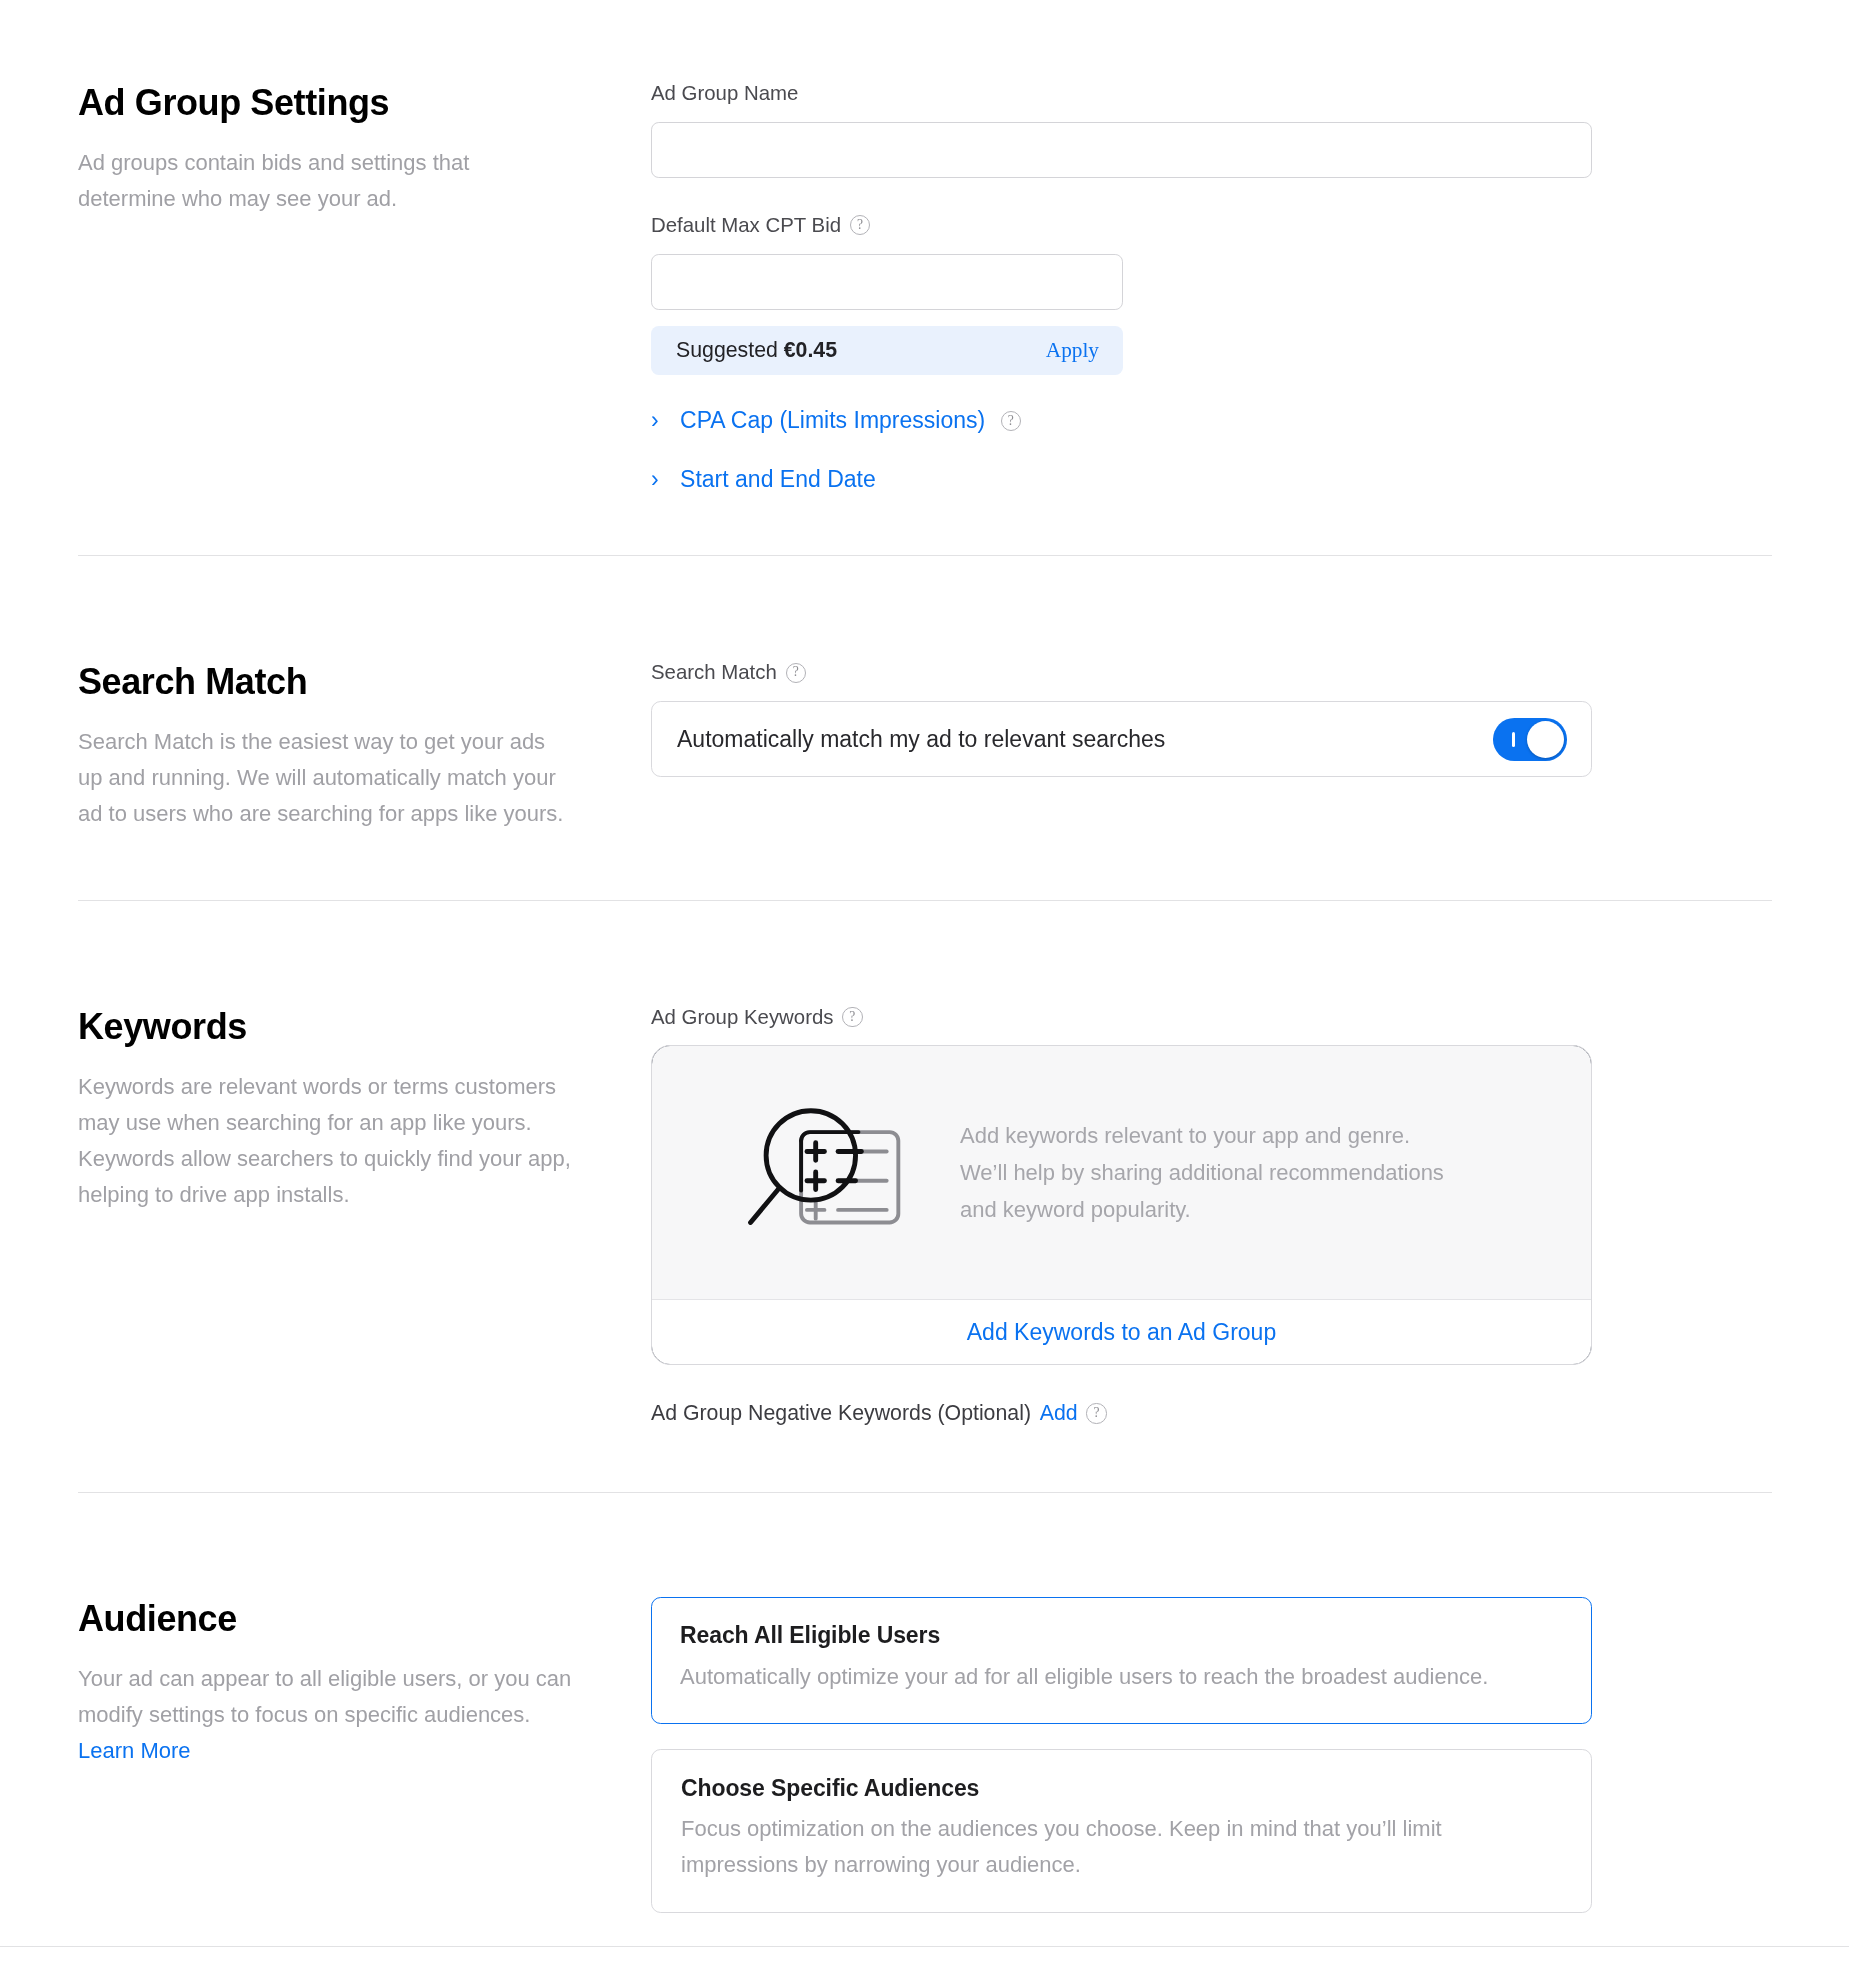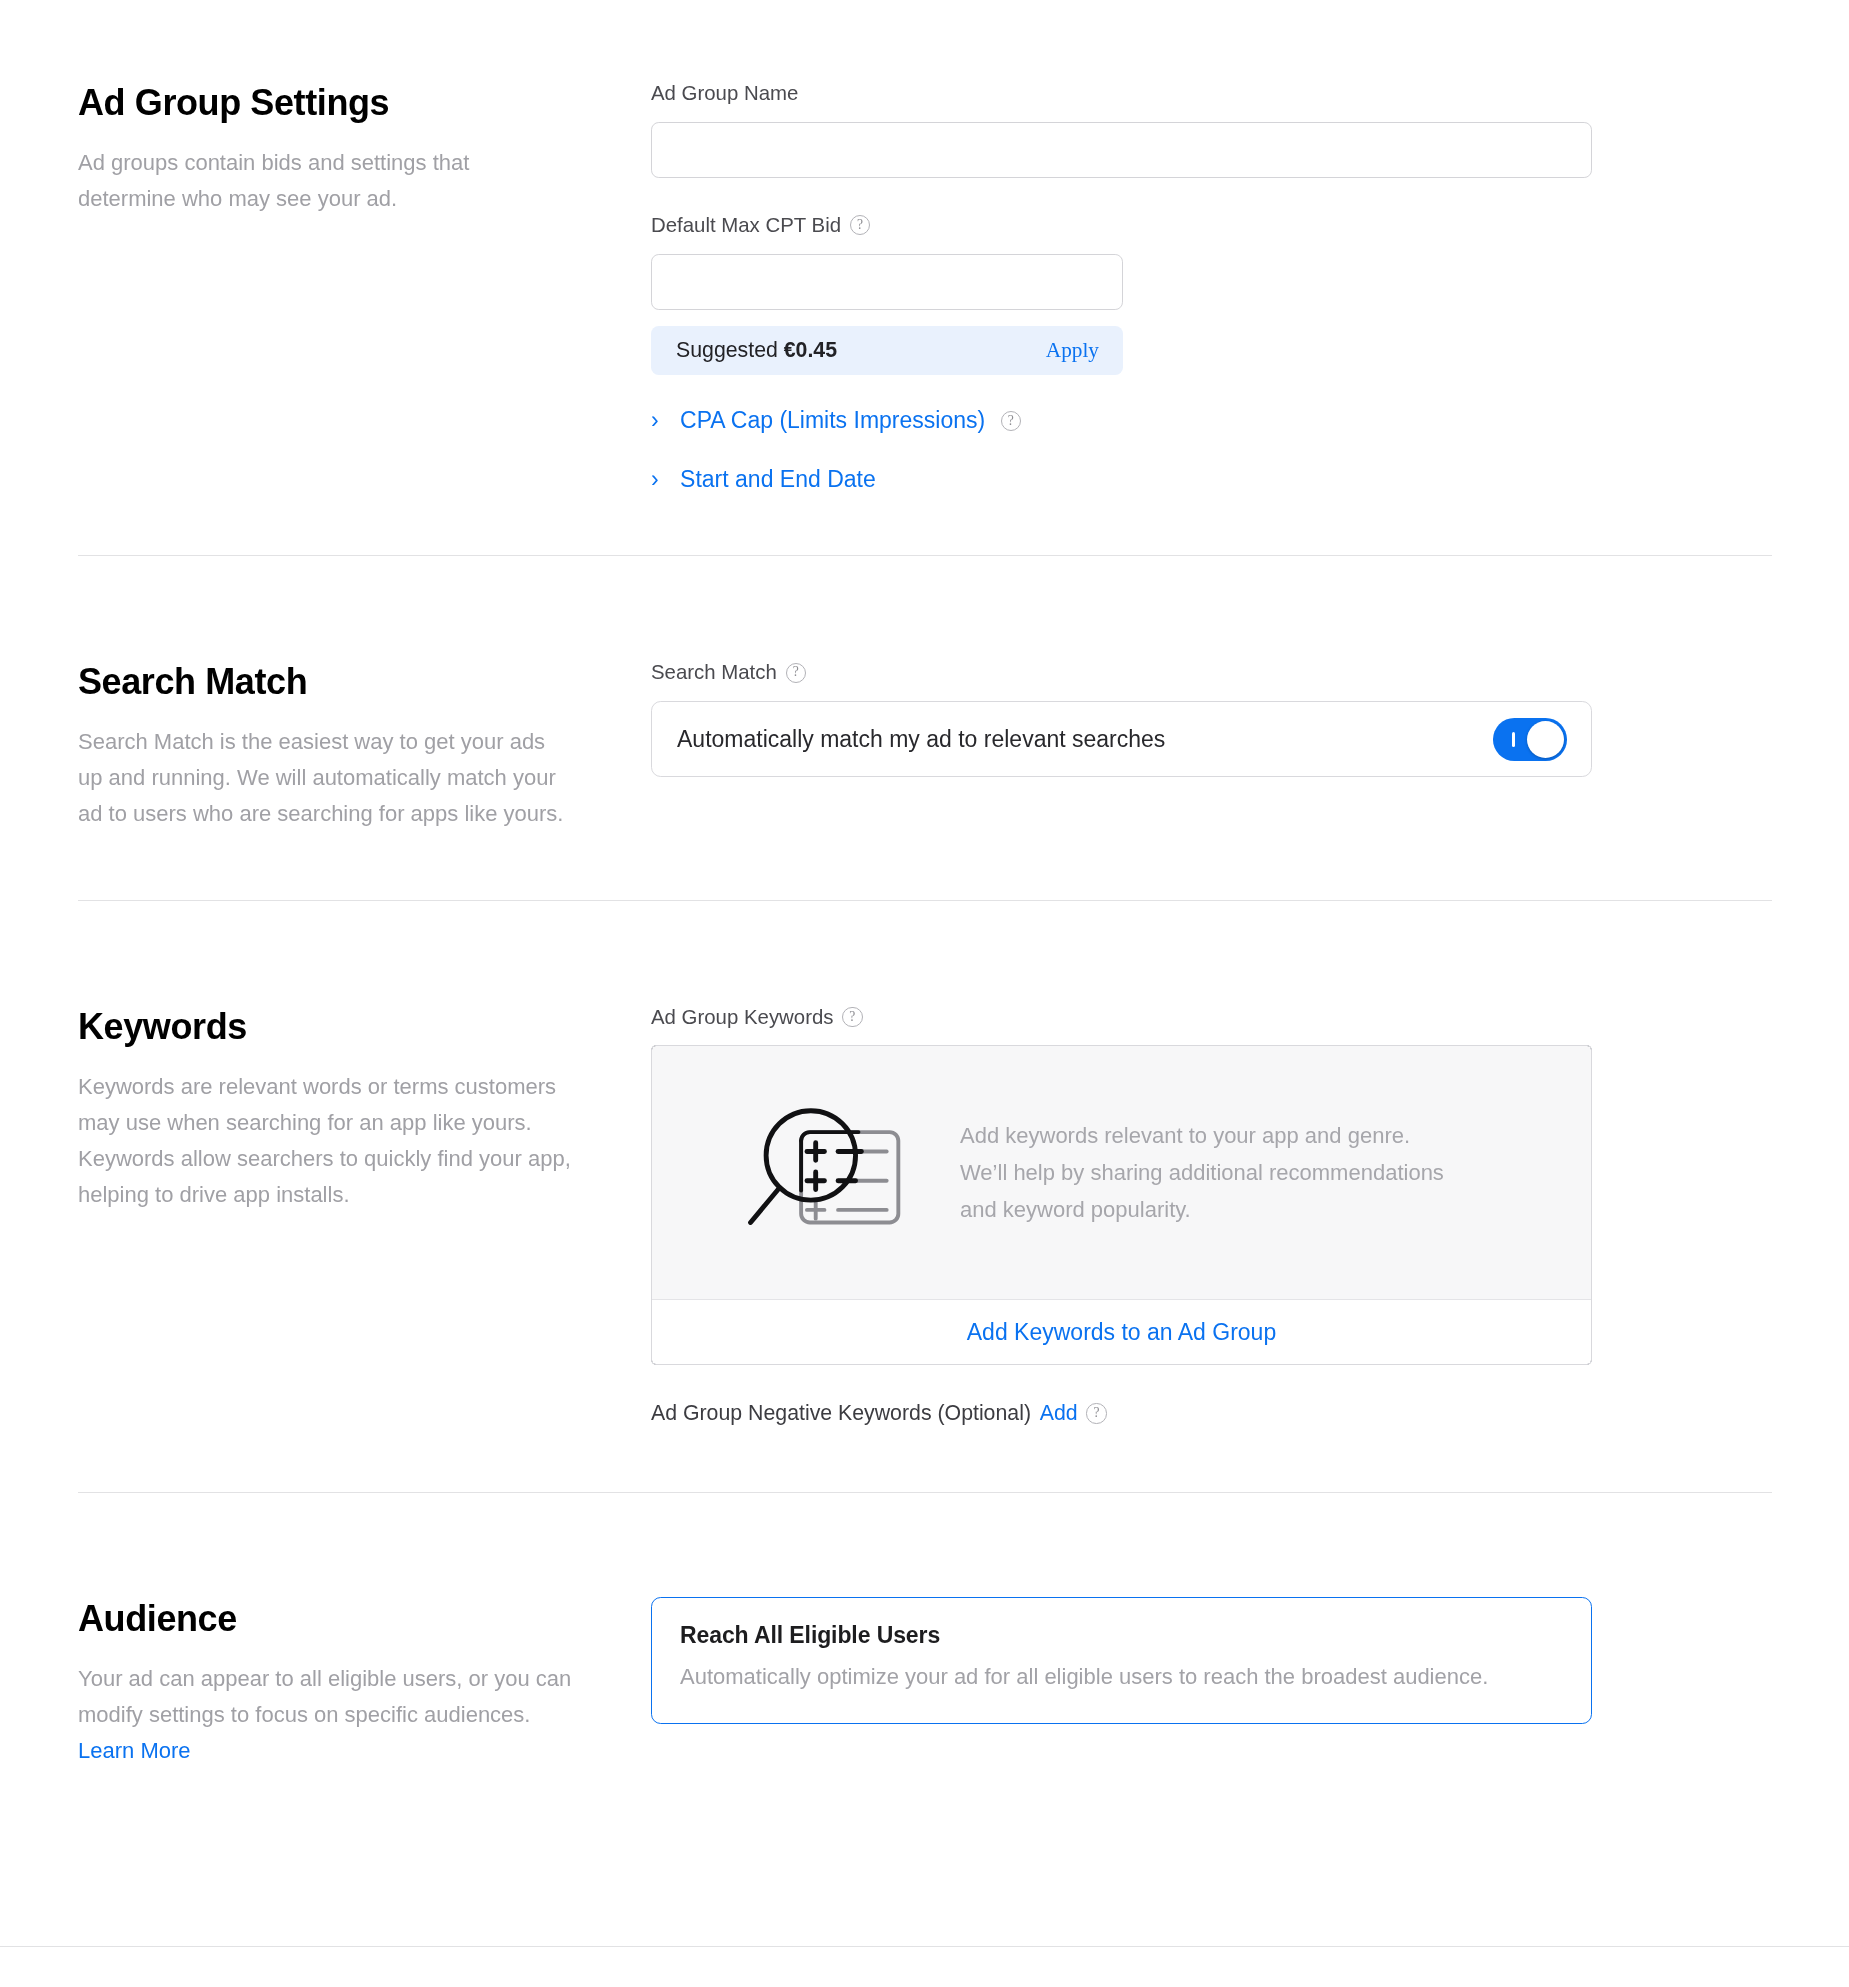--- a/index.html
+++ b/index.html
@@ -191,21 +191,21 @@
     width: 2.9px;
     height: 15.5px;
     background: #ffffff;
     border-radius: 1.9px;
   }
 
   
   .kw-card {
     margin-top: 15.5px;
     border: 1px solid #d9d9dd;
-    border-radius: 5px;
+    border-radius: 19px;
     overflow: hidden;
     background: #0f172a;
   }
   .kw-body {
     background: #f7f7f8;
     display: flex;
     align-items: center;
     padding: 41px 47px 41px 83px;
     gap: 50px;
     border-bottom: 1px solid #e4e4e7;
@@ -406,19 +406,23 @@
         <span>Your ad can appear to all eligible users, or you can modify settings to focus on specific audiences. </span><span class="learn-link">Learn More</span>
       </div>
     </div>
     <div class="section-right">
 
       <div class="aud-card selected">
         <div class="aud-title">Reach All Eligible Users</div>
         <div class="aud-desc">Automatically optimize your ad for all eligible users to reach the broadest audience.</div>
       </div>
 
+      <div class="aud-card" style="margin-top:25px;">
+        <div class="aud-title">Choose Specific Audiences</div>
+        <div class="aud-desc">Focus optimization on the audiences you choose. Keep in mind that you’ll limit impressions by narrowing your audience.</div>
+      </div>
 
     </div>
   </div>
 
   <div class="bottom-rule"></div>
 </div>
 
 
 </body></html>

